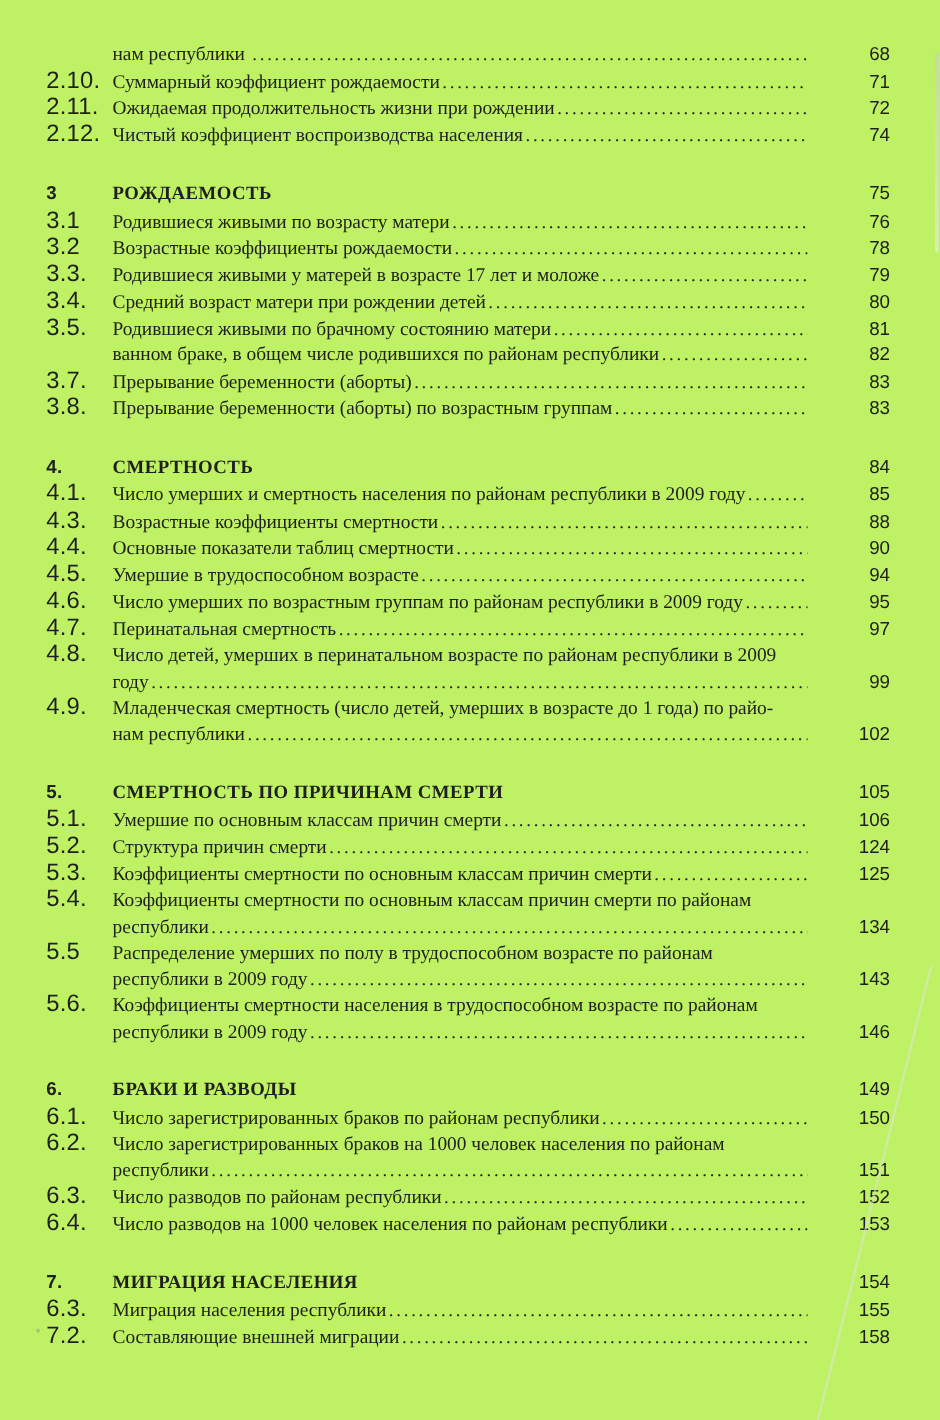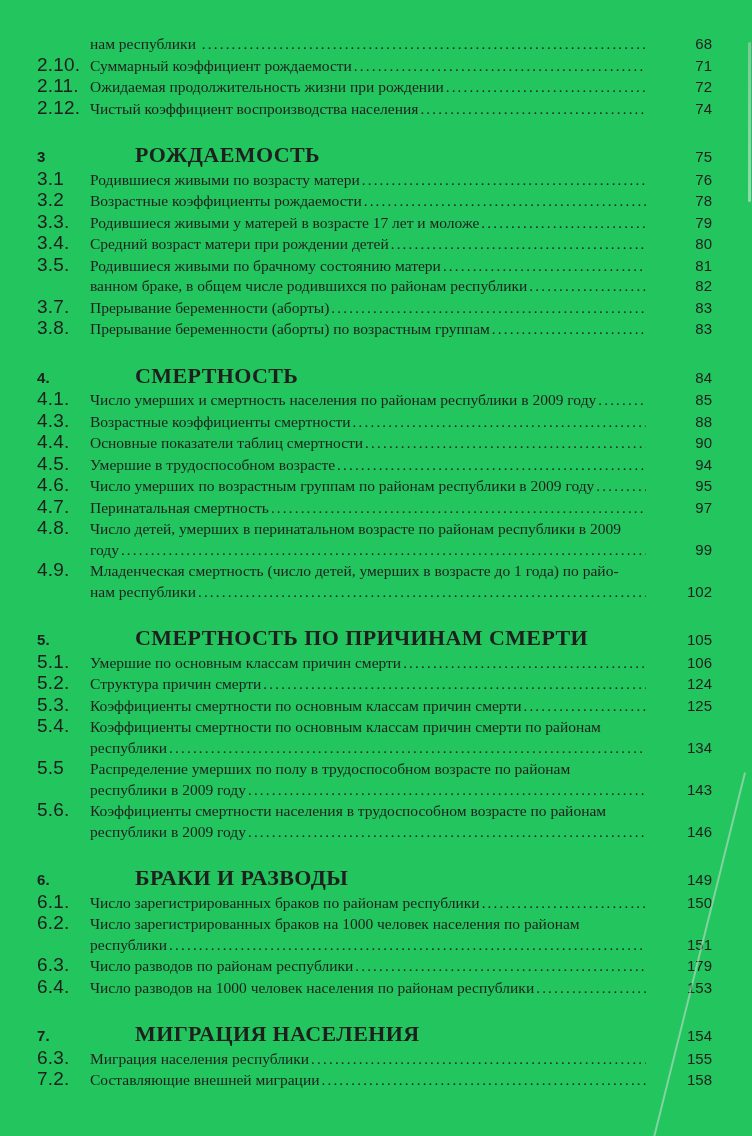--- a/index.html
+++ b/index.html
@@ -1,21 +1,21 @@
 <!DOCTYPE html>
 <html lang="ru"><head>
 <meta charset="utf-8">
 <style>
   html, body { margin: 0; padding: 0; background: #ffffff; }
   .page {
     position: relative;
     width: 752px;
     height: 1136px;
     box-sizing: border-box;
-    background: #22c55e;
+    background: #bef264;
     color: #1f1f1f;
     font-family: "Liberation Serif", "DejaVu Serif", serif;
     padding: 34px 40px 0 37px;
     overflow: hidden;
   }
   .toc { width: 100%; }
   .block { margin-top: 0; }
   .block + .block { margin-top: 26px; }
 
   .line {
@@ -54,23 +54,22 @@
     font-family: "Liberation Sans", "DejaVu Sans", sans-serif;
     font-size: 15px;
   }
   .hdr { margin-bottom: 1px; }
   .hdr .num {
     font-weight: bold;
     font-size: 15px;
   }
   .hdr .txt {
     font-weight: bold;
-    font-size: 22px;
+    font-size: 15px;
     letter-spacing: 0.4px;
-    margin-left: 45px;
   }
   .hdr .dots::after { content: ""; }
 
   
   .artifact { position: absolute; pointer-events: none; }
   .edge-right {
     right: 1px; top: 42px; width: 3px; height: 160px;
     background: linear-gradient(#c9c9c9, #ececec);
     opacity: 0.55; border-radius: 2px;
   }
@@ -323,21 +322,21 @@
         <div class="line">
     <span class="num"></span>
     <span class="txt">республики</span>
     <span class="dots"></span>
     <span class="pg">151</span>
   </div>
         <div class="line">
     <span class="num">6.3.</span>
     <span class="txt">Число разводов по районам республики</span>
     <span class="dots"></span>
-    <span class="pg">179</span>
+    <span class="pg">152</span>
   </div>
         <div class="line">
     <span class="num">6.4.</span>
     <span class="txt">Число разводов на 1000 человек населения по районам республики</span>
     <span class="dots"></span>
     <span class="pg">153</span>
   </div>
       </div>
       <div class="block">
         <div class="line hdr">

